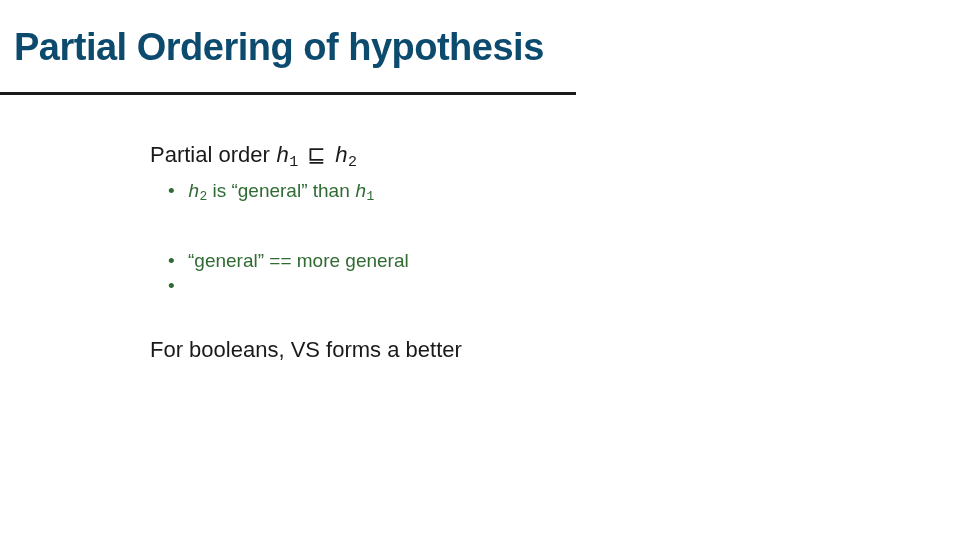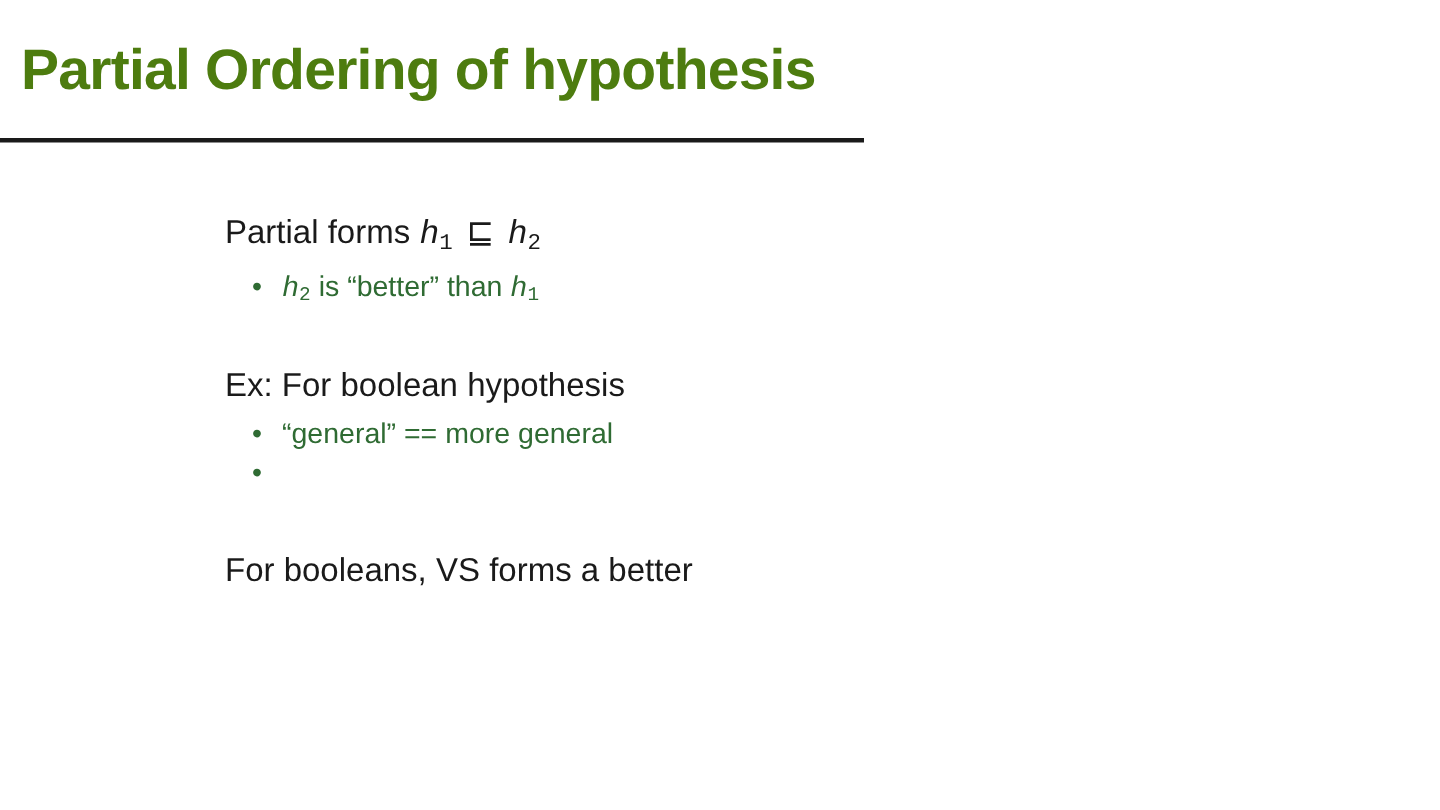--- a/index.html
+++ b/index.html
@@ -18,21 +18,21 @@
     width: 960px;
     height: 540px;
     background: #ffffff;
   }
   .slide-title {
     position: absolute;
     left: 14px;
     top: 26px;
     font-size: 38px;
     font-weight: bold;
-    color: #4d7c0f;
+    color: #0c4a6e;
     letter-spacing: -0.5px;
     white-space: nowrap;
   }
   .title-rule {
     position: absolute;
     left: 0px;
     top: 92px;
     width: 576px;
     height: 3px;
     background: #1a1a1a;
@@ -97,38 +97,37 @@
 <body>
 
 <div class="slide">
 
   <div class="slide-title">Partial Ordering of hypothesis</div>
   <div class="title-rule"></div>
 
   <div class="body-area">
 
     <div class="line-main">
-      <span>Partial forms</span>
+      <span>Partial order</span>
       <span class="mathvar"><span>h</span><sub>1</sub></span>
       <span class="mathop">⊑</span>
       <span class="mathvar"><span>h</span><sub>2</sub></span>
     </div>
 
     <div class="spacer-small"></div>
 
     <div class="bullet-line">
       <span class="bullet-dot">•</span>
       <span>
-        <span class="mathvar"><span>h</span><sub>2</sub></span><span class="quote"> is “better” than </span><span class="mathvar"><span>h</span><sub>1</sub></span>
+        <span class="mathvar"><span>h</span><sub>2</sub></span><span class="quote"> is “general” than </span><span class="mathvar"><span>h</span><sub>1</sub></span>
       </span>
     </div>
 
     <div class="spacer-block"></div>
 
-    <div class="line-main">Ex: For boolean hypothesis</div>
 
     <div class="spacer-small"></div>
 
     <div class="bullet-line">
       <span class="bullet-dot">•</span>
       <span>“general” == more general</span>
     </div>
 
     <div class="bullet-line">
       <span class="bullet-dot">•</span>

